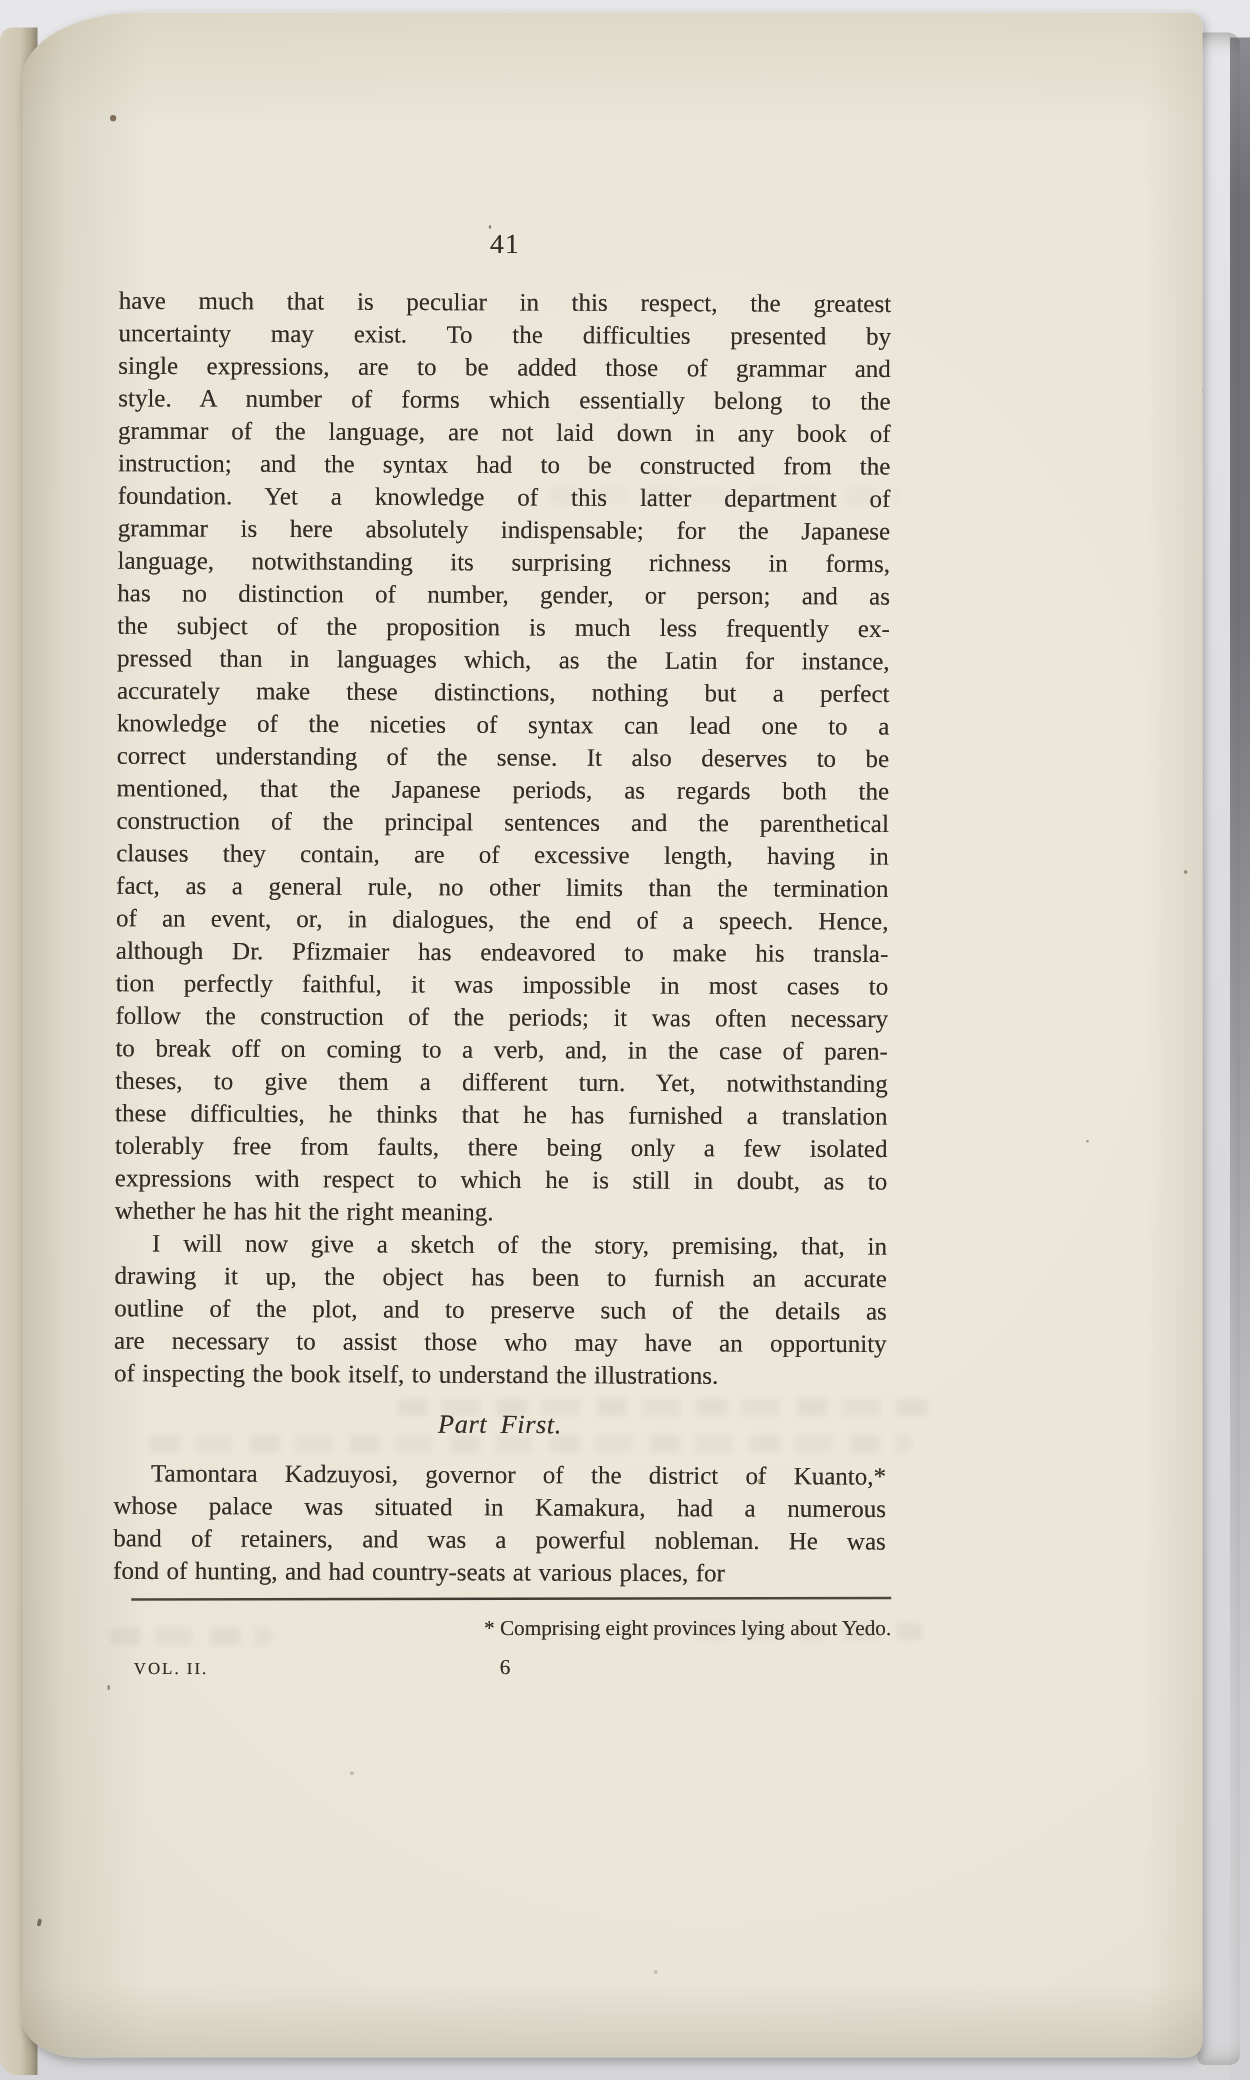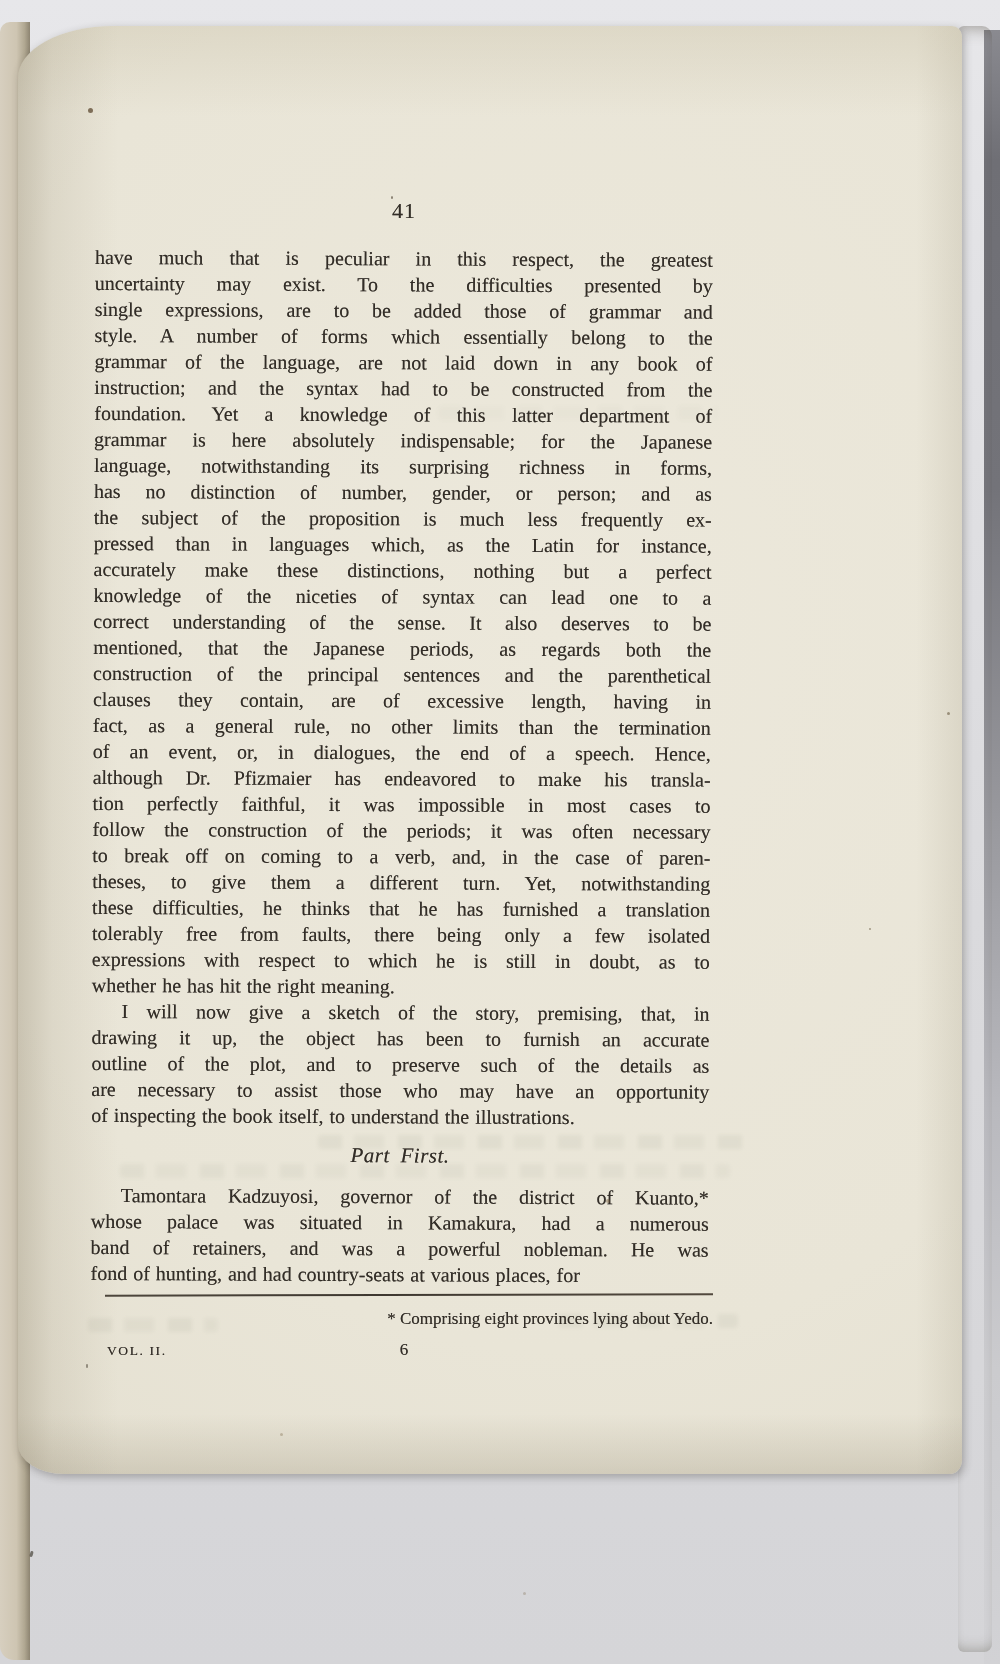--- a/index.html
+++ b/index.html
@@ -25,30 +25,29 @@
     background:repeating-linear-gradient(90deg,
       #e9e4d5 0px,#e9e4d5 4px,#b7b09f 4px,#b7b09f 6px,
       #ded8c8 6px,#ded8c8 11px,#a9a293 11px,#13px,
       #e3ddcd 13px,#e3ddcd 19px,#beb7a6 19px,#beb7a6 21px,
       #e6e0d1 21px,#e6e0d1 34px);
     border-radius:6px 10px 8px 6px;
     box-shadow:inset 0 14px 16px -12px rgba(70,65,50,.45), inset 0 -12px 14px -10px rgba(70,65,50,.35);
   }
   
   .page{
-    position:absolute;left:18px;top:10px;width:944px;height:1448px;
+    position:absolute;left:18px;top:10px;width:944px;height:1636px;
     background:
       linear-gradient(90deg,rgba(128,116,90,.30) 0px,rgba(128,116,90,.12) 34px,rgba(128,116,90,0) 100px),
       linear-gradient(180deg,rgba(200,192,168,.35) 0px,rgba(200,192,168,0) 90px),
       linear-gradient(0deg,rgba(130,120,96,.22) 0px,rgba(130,120,96,0) 60px),
       linear-gradient(270deg,rgba(150,142,118,.18) 0px,rgba(150,142,118,0) 46px),
       radial-gradient(120% 90% at 58% 42%,#ece8db 0%,#e9e5d7 55%,#e2ddcd 100%);
     border-radius:95px 10px 12px 46px / 52px 10px 14px 30px;
     box-shadow:2px 3px 8px rgba(40,38,32,.30);
-    margin-top:16px;
   }
   .ink{color:#322d27;text-shadow:0 0 .5px rgba(50,45,40,.6);}
   .pageno{
     position:absolute;left:77px;width:618px;top:172px;
     text-align:center;font-size:22px;letter-spacing:1px;
   }
   .body-text{
     position:absolute;left:77px;top:218px;width:618px;
     font-size:20px;line-height:26px;
     transform:rotate(.25deg);transform-origin:0 0;

